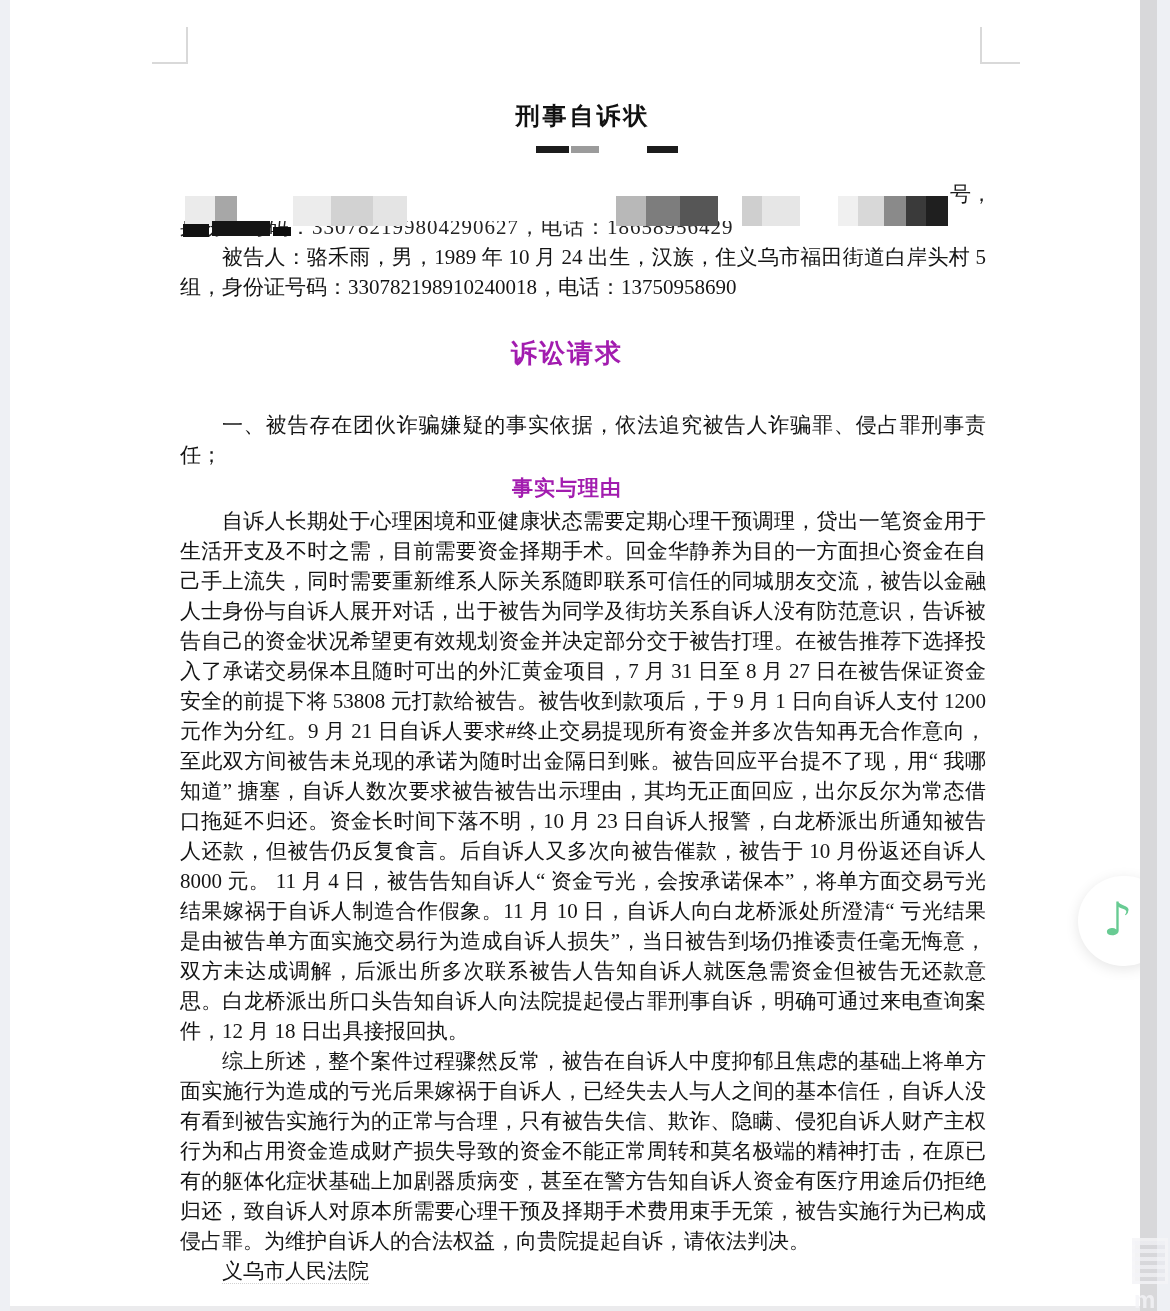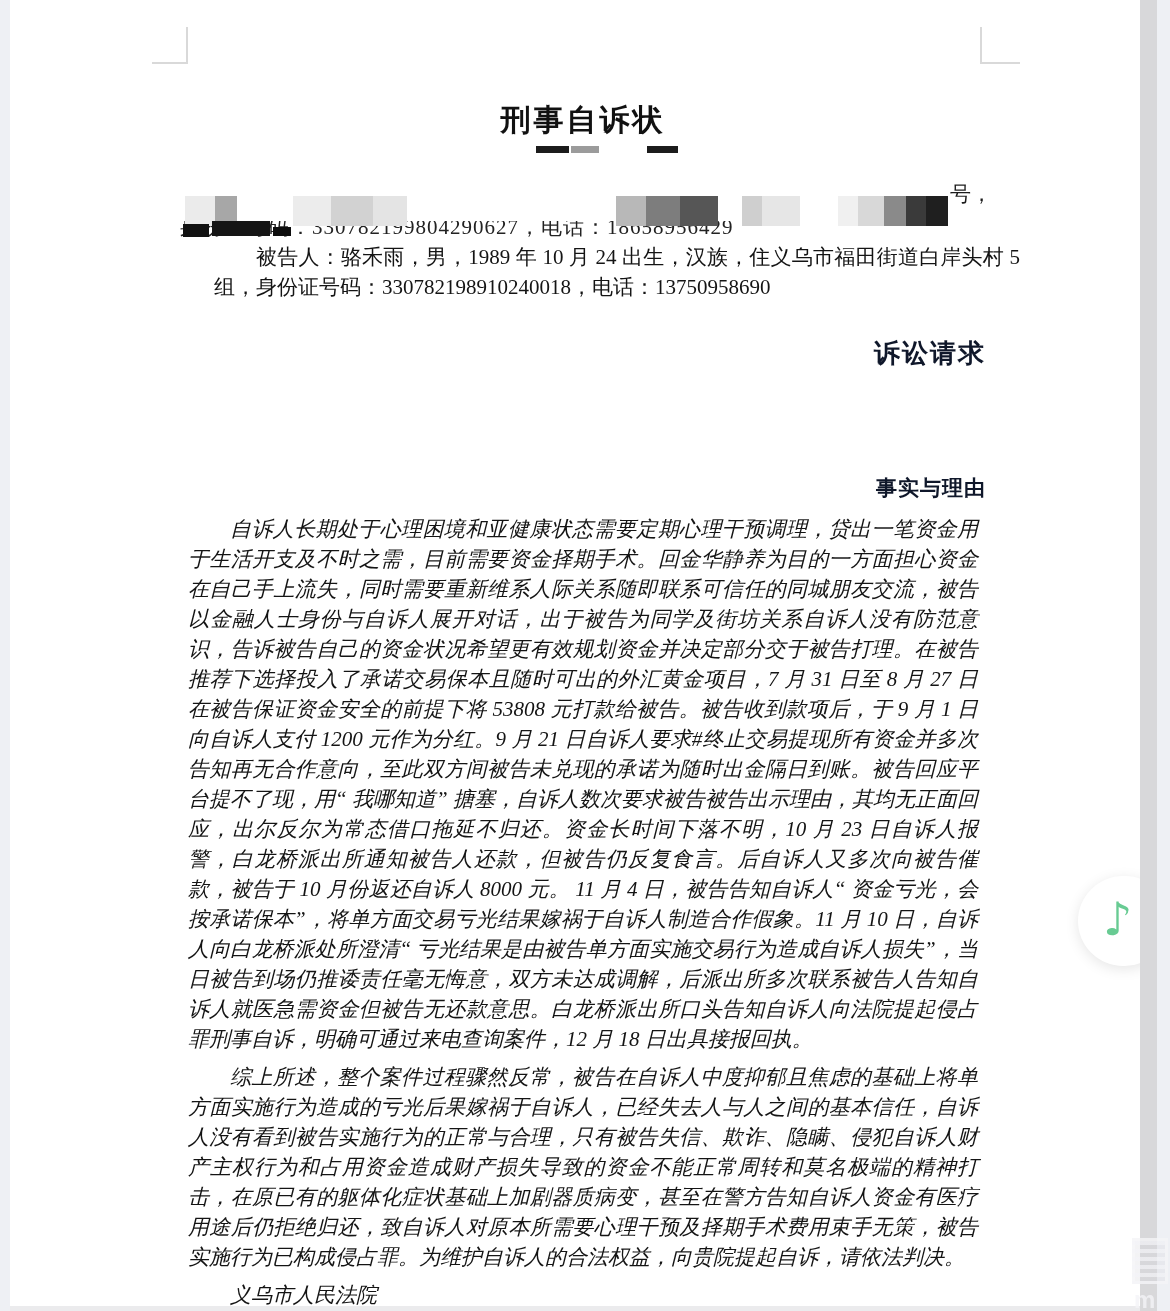--- a/index.html
+++ b/index.html
@@ -16,21 +16,21 @@
   .page-bottom-gap{position:absolute;left:8px;top:1306px;width:1132px;height:5px;background:#ebebed;z-index:4;}
 
   
   .corner{position:absolute;z-index:1;}
   .corner-tl{left:152px;top:27px;width:34px;height:35px;border-right:2px solid #d9d9d9;border-bottom:2px solid #d9d9d9;}
   .corner-tr{left:980px;top:27px;width:38px;height:35px;border-left:2px solid #d9d9d9;border-bottom:2px solid #d9d9d9;}
 
   .doc-title{
     position:absolute;left:180px;top:100px;width:806px;
     text-align:center;font-family:"Liberation Sans","DejaVu Sans",sans-serif;
-    font-size:30px;font-weight:bold;letter-spacing:3px;color:#111;
+    font-size:24px;font-weight:bold;letter-spacing:3px;color:#111;
   }
   .title-mark{position:absolute;height:7px;z-index:2;}
   .tm1{left:536px;top:146px;width:33px;background:#1c1c1c;}
   .tm2{left:571px;top:146px;width:28px;background:#9b9b9b;}
   .tm3{left:647px;top:146px;width:31px;background:#1c1c1c;}
 
   
   .mosaic{position:absolute;top:196px;height:30px;z-index:3;}
   .smear{position:absolute;z-index:4;}
   .redact-tail{
@@ -39,31 +39,31 @@
   .clipped-line{
     position:absolute;left:180px;top:221px;width:806px;height:19px;overflow:hidden;z-index:2;
   }
   .clipped-line span{display:block;margin-top:-7px;font-size:21px;line-height:26px;letter-spacing:1px;color:#222;}
 
   .para{
     position:absolute;left:180px;width:806px;
     font-size:21px;line-height:30px;text-align:justify;color:#141414;
   }
   .indent{text-indent:2em;}
-  .defendant{top:242px;margin-left:34px;}
+  .defendant{top:242px;}
   .sec-heading{
-    position:absolute;left:180px;width:806px;text-align:right;
-    font-family:"Liberation Sans","DejaVu Sans",sans-serif;font-weight:bold;color:#0f172a;
+    position:absolute;left:164px;width:806px;text-align:center;
+    font-family:"Liberation Sans","DejaVu Sans",sans-serif;font-weight:bold;color:#a21caf;
   }
   .h-request{top:336px;font-size:26px;letter-spacing:2px;}
   .requests{top:410px;}
   .requests div{text-indent:2em;}
   .h-facts{top:474px;font-size:21px;letter-spacing:1px;}
   .facts{top:506px;}
-  .facts p{margin:8px;text-indent:2em;font-style:italic;}
+  .facts p{margin:0;text-indent:2em;}
   .closing-line{text-indent:2.6em;}
   .court-line{text-indent:0;}
   .court-line span{border-bottom:1px dotted rgba(190,190,190,0.7);}
 
   
   .music-pill{
     position:absolute;left:1078px;top:876px;width:92px;height:90px;border-radius:45px;
     background:#ffffff;box-shadow:0 3px 14px rgba(0,0,0,0.10);z-index:4;
     display:flex;align-items:center;justify-content:center;
   }
@@ -122,20 +122,21 @@
 <div class="redact-tail">号，</div>
 
 <div class="clipped-line">
   <span>身份证号码：330782199804290627，电话：18658956429</span>
 </div>
 
 <div class="para indent defendant">被告人：骆禾雨，男，1989 年 10 月 24 出生，汉族，住义乌市福田街道白岸头村 5 组，身份证号码：330782198910240018，电话：13750958690</div>
 
 <div class="sec-heading h-request">诉讼请求</div>
 <div class="para requests">
+  <div>一、被告存在团伙诈骗嫌疑的事实依据，依法追究被告人诈骗罪、侵占罪刑事责任；</div>
 </div>
 
 <div class="sec-heading h-facts">事实与理由</div>
 <div class="para facts">
   <p>自诉人长期处于心理困境和亚健康状态需要定期心理干预调理，贷出一笔资金用于生活开支及不时之需，目前需要资金择期手术。回金华静养为目的一方面担心资金在自己手上流失，同时需要重新维系人际关系随即联系可信任的同城朋友交流，被告以金融人士身份与自诉人展开对话，出于被告为同学及街坊关系自诉人没有防范意识，告诉被告自己的资金状况希望更有效规划资金并决定部分交于被告打理。在被告推荐下选择投入了承诺交易保本且随时可出的外汇黄金项目，7 月 31 日至 8 月 27 日在被告保证资金安全的前提下将 53808 元打款给被告。被告收到款项后，于 9 月 1 日向自诉人支付 1200 元作为分红。9 月 21 日自诉人要求#终止交易提现所有资金并多次告知再无合作意向，至此双方间被告未兑现的承诺为随时出金隔日到账。被告回应平台提不了现，用“ 我哪知道” 搪塞，自诉人数次要求被告被告出示理由，其均无正面回应，出尔反尔为常态借口拖延不归还。资金长时间下落不明，10 月 23 日自诉人报警，白龙桥派出所通知被告人还款，但被告仍反复食言。后自诉人又多次向被告催款，被告于 10 月份返还自诉人 8000 元。 11 月 4 日，被告告知自诉人“ 资金亏光，会按承诺保本”，将单方面交易亏光结果嫁祸于自诉人制造合作假象。11 月 10 日，自诉人向白龙桥派处所澄清“ 亏光结果是由被告单方面实施交易行为造成自诉人损失”，当日被告到场仍推诿责任毫无悔意，双方未达成调解，后派出所多次联系被告人告知自诉人就医急需资金但被告无还款意思。白龙桥派出所口头告知自诉人向法院提起侵占罪刑事自诉，明确可通过来电查询案件，12 月 18 日出具接报回执。</p>
   <p>综上所述，整个案件过程骤然反常，被告在自诉人中度抑郁且焦虑的基础上将单方面实施行为造成的亏光后果嫁祸于自诉人，已经失去人与人之间的基本信任，自诉人没有看到被告实施行为的正常与合理，只有被告失信、欺诈、隐瞒、侵犯自诉人财产主权行为和占用资金造成财产损失导致的资金不能正常周转和莫名极端的精神打击，在原已有的躯体化症状基础上加剧器质病变，甚至在警方告知自诉人资金有医疗用途后仍拒绝归还，致自诉人对原本所需要心理干预及择期手术费用束手无策，被告实施行为已构成侵占罪。为维护自诉人的合法权益，向贵院提起自诉，请依法判决。</p>
   <p class="court-line"><span>义乌市人民法院</span></p>
 </div>
 
 <div class="music-pill">

